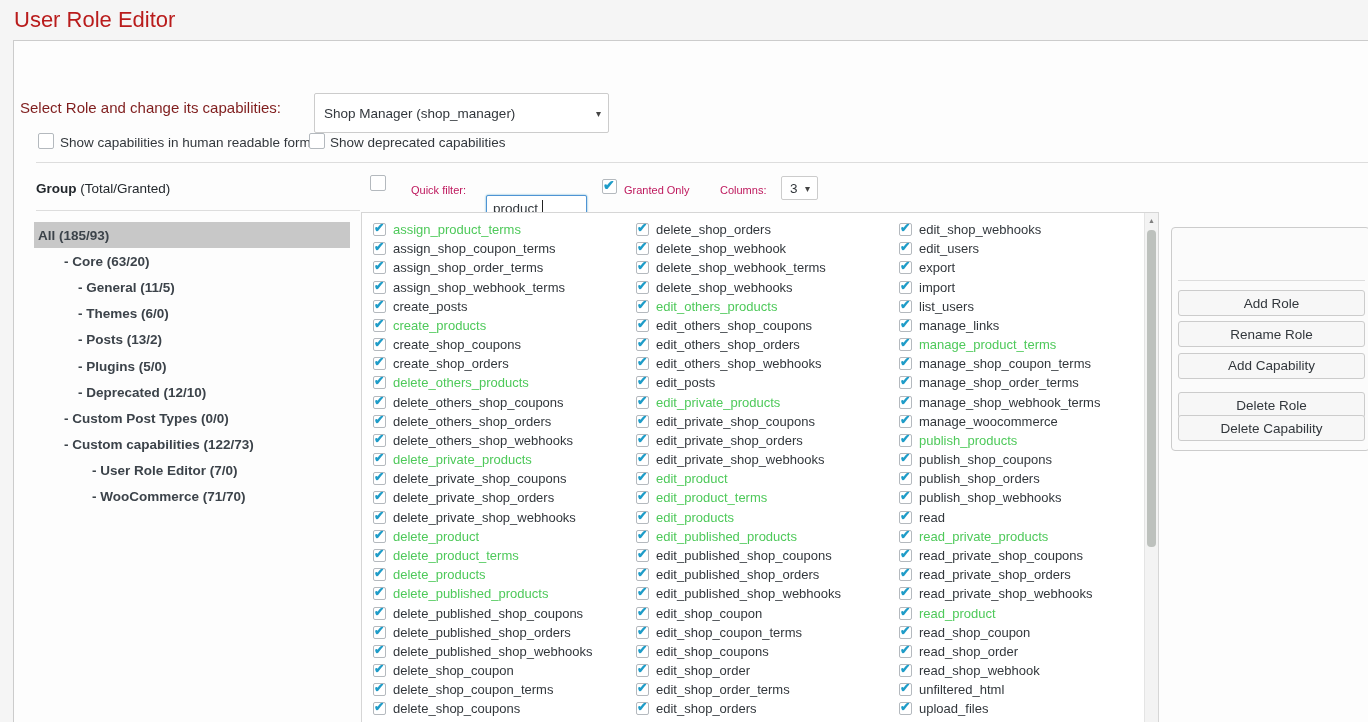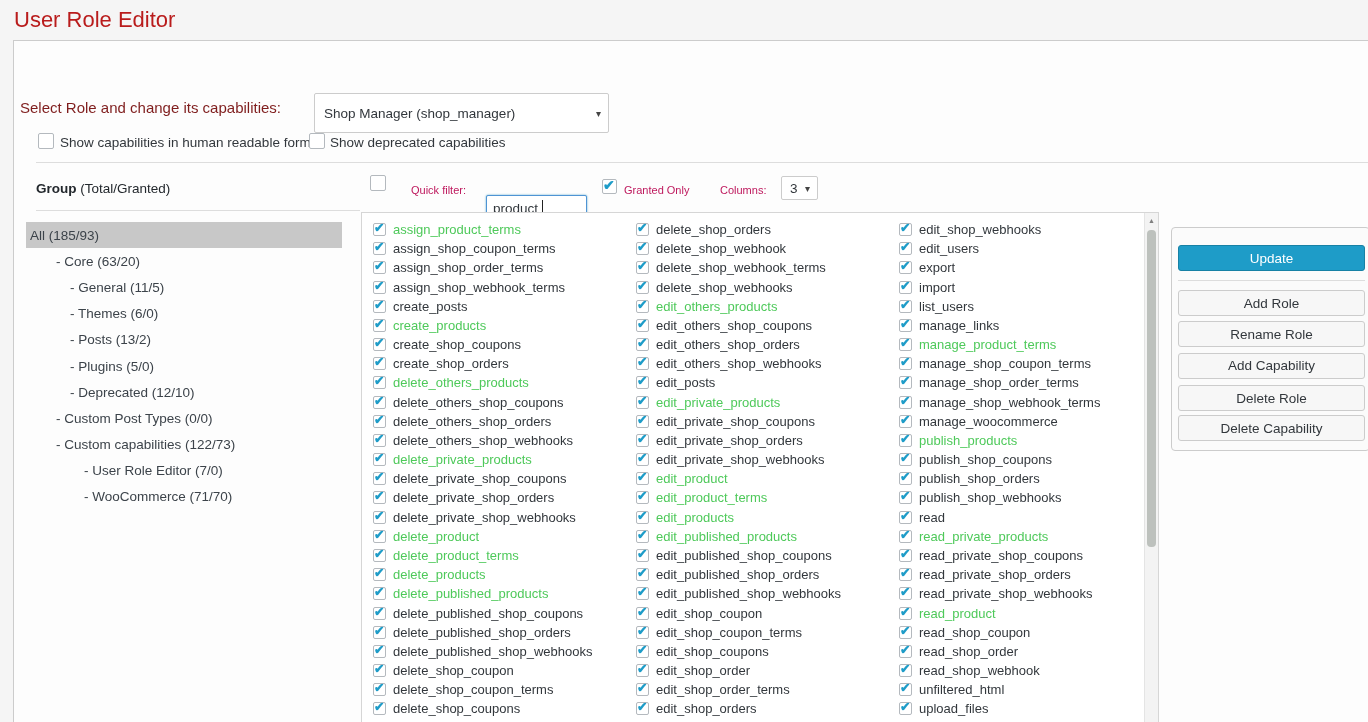--- a/index.html
+++ b/index.html
@@ -41,21 +41,21 @@
   .opt-label{position:absolute; font-size:13.5px; color:#32373c;}
   #opt-cb-1{left:24px; top:92px;}
   #opt-lb-1{left:46px; top:94px;}
   #opt-cb-2{left:295px; top:92px;}
   #opt-lb-2{left:316px; top:94px;}
   .hr-main{position:absolute; left:22px; top:121px; width:1334px; height:1px; background:#ddd;}
   
   .group-header{position:absolute; left:22px; top:140px; font-size:13.5px; color:#23282d;}
   .group-header b{font-weight:bold;}
   .group-hr{position:absolute; left:22px; top:169px; width:324px; height:1px; background:#ddd;}
-  .tree{position:absolute; left:12px; top:181px; width:316px;}
+  .tree{position:absolute; left:20px; top:181px; width:316px;font-weight:bold;}
   .tree-item{
     height:26.2px; display:flex; align-items:center;
     font-size:13.5px; color:#3c434a; cursor:pointer; white-space:nowrap;
   }
   .tree-item.selected{background:var(--selbg);}
   .lvl0{padding-left:4px;} .lvl1{padding-left:30px;} .lvl2{padding-left:44px;}
   .lvl3{padding-left:58px;} .lvl4{padding-left:72px;}
   
   .filter-row-label{position:absolute; font-size:11px; color:#be185d;text-align:right;}
   #select-all-cb{left:356px; top:134px;}
@@ -661,24 +661,23 @@
           </div>
         </div>
       </div>
     <div class="scrollbar">
       <div class="sb-up">▲</div>
       <div class="sb-thumb"></div>
     </div>
   </div>
 
   <div class="actions-box">
-    <button class="btn btn-primary">Update</button>
     <div class="btn-divider"></div>
     <div id="action-buttons">
         <button class="btn btn-secondary" style="top: 62px;">Add Role</button>
         <button class="btn btn-secondary" style="top: 93.3px;">Rename Role</button>
         <button class="btn btn-secondary" style="top: 124.6px;">Add Capability</button>
-        <button class="btn btn-secondary" style="top: 157px;">Delete Role</button>
+        <button class="btn btn-secondary" style="top: 164px;">Delete Role</button>
         <button class="btn btn-secondary" style="top: 187.2px;">Delete Capability</button>
       </div>
   </div>
 
 </div>
 
 </body></html>

